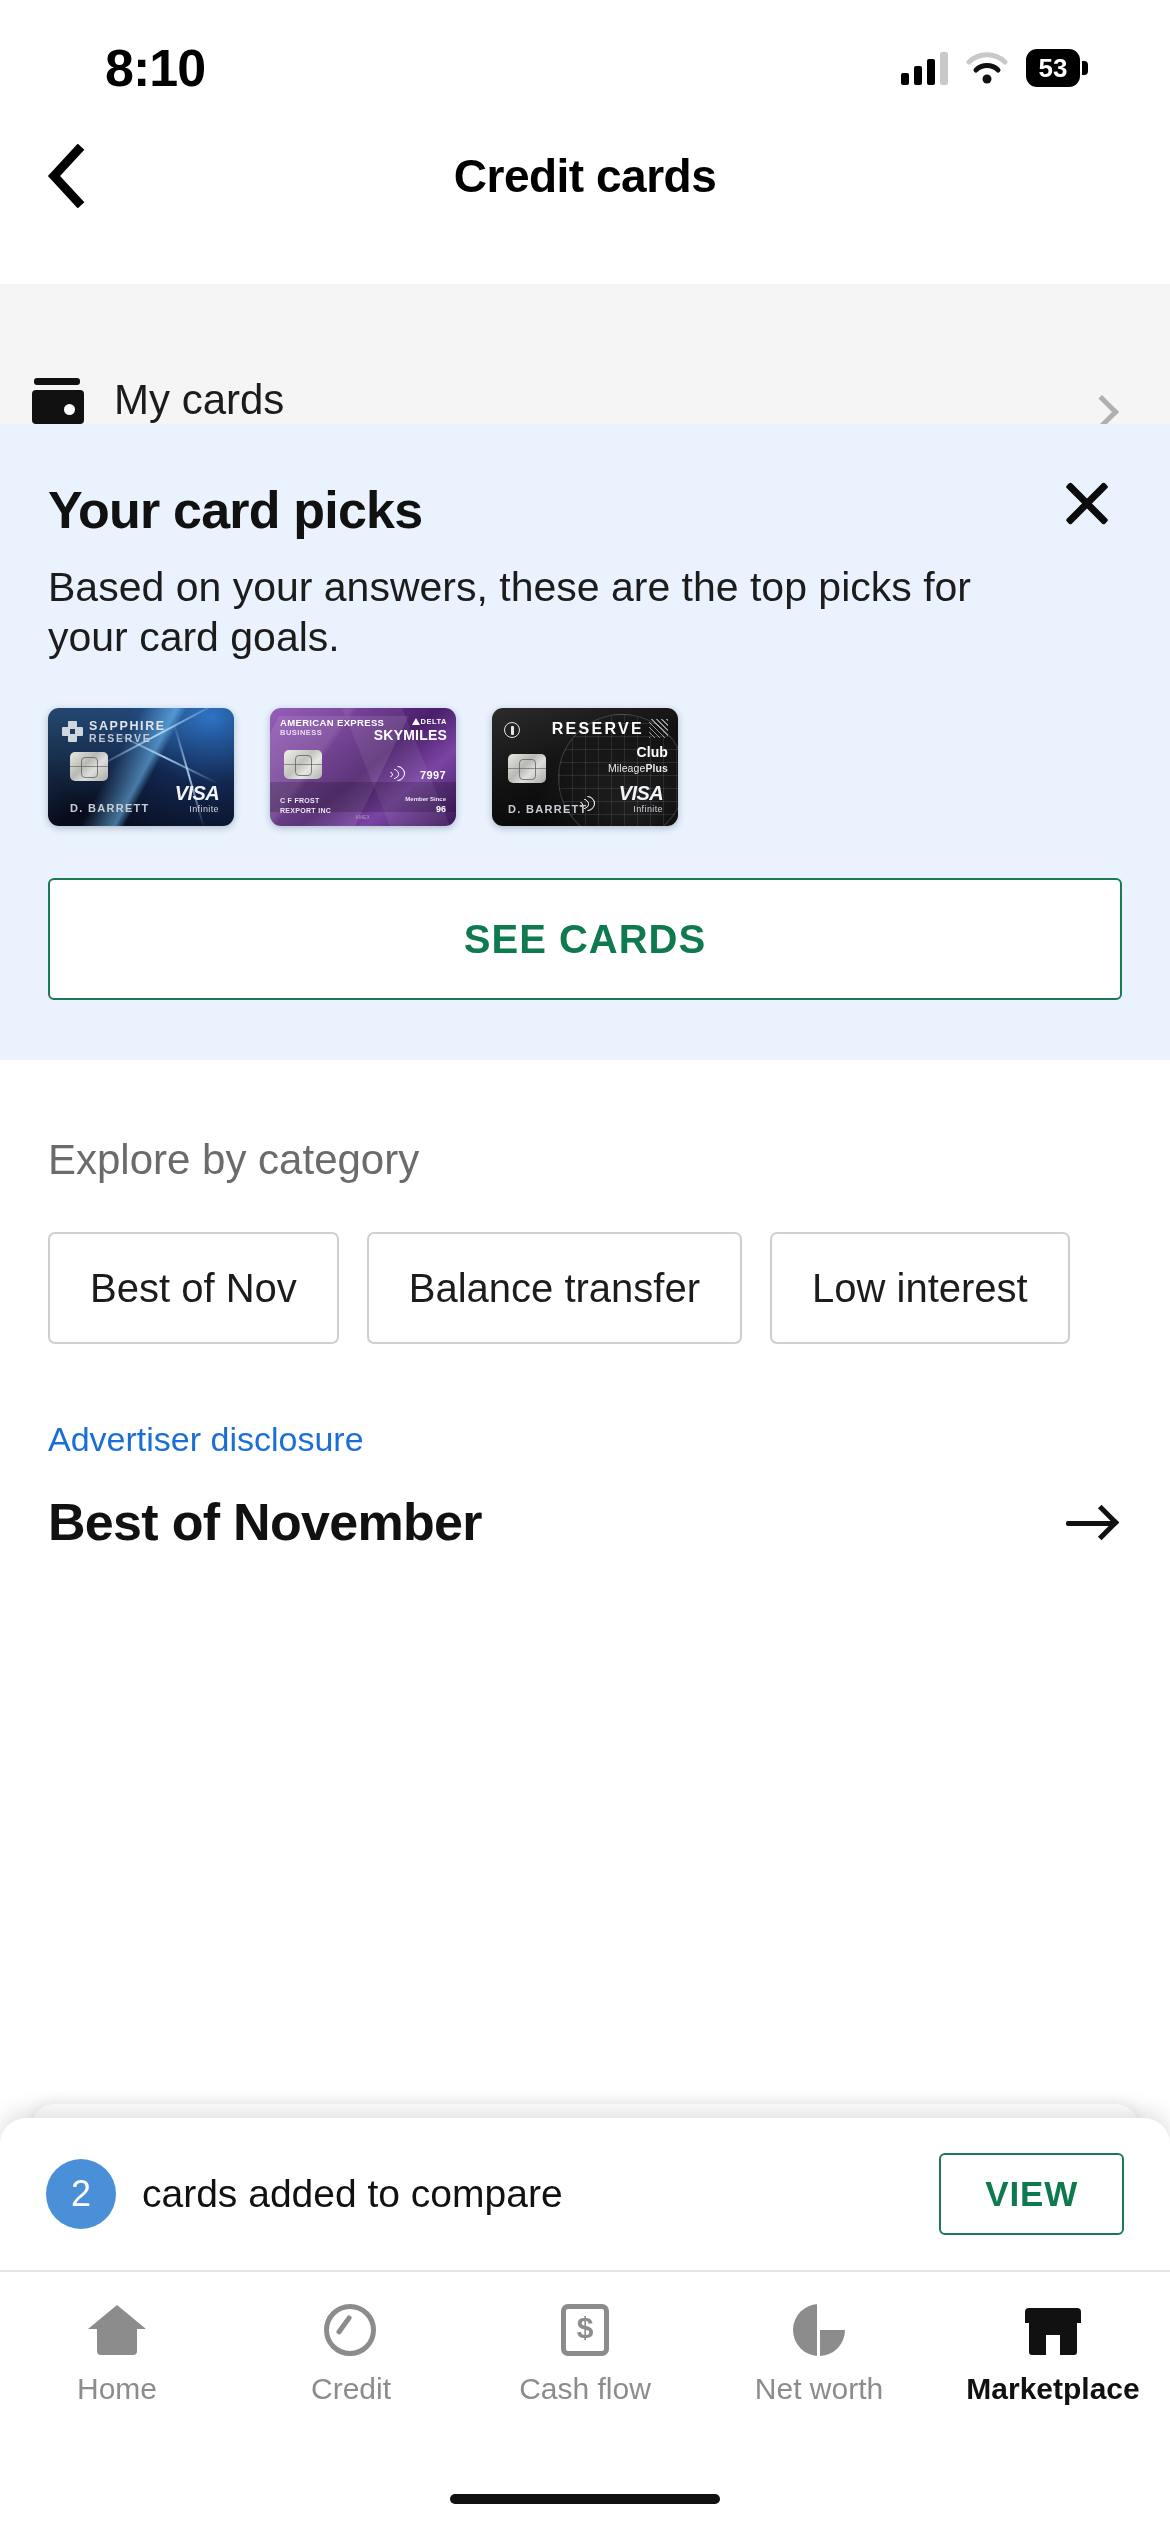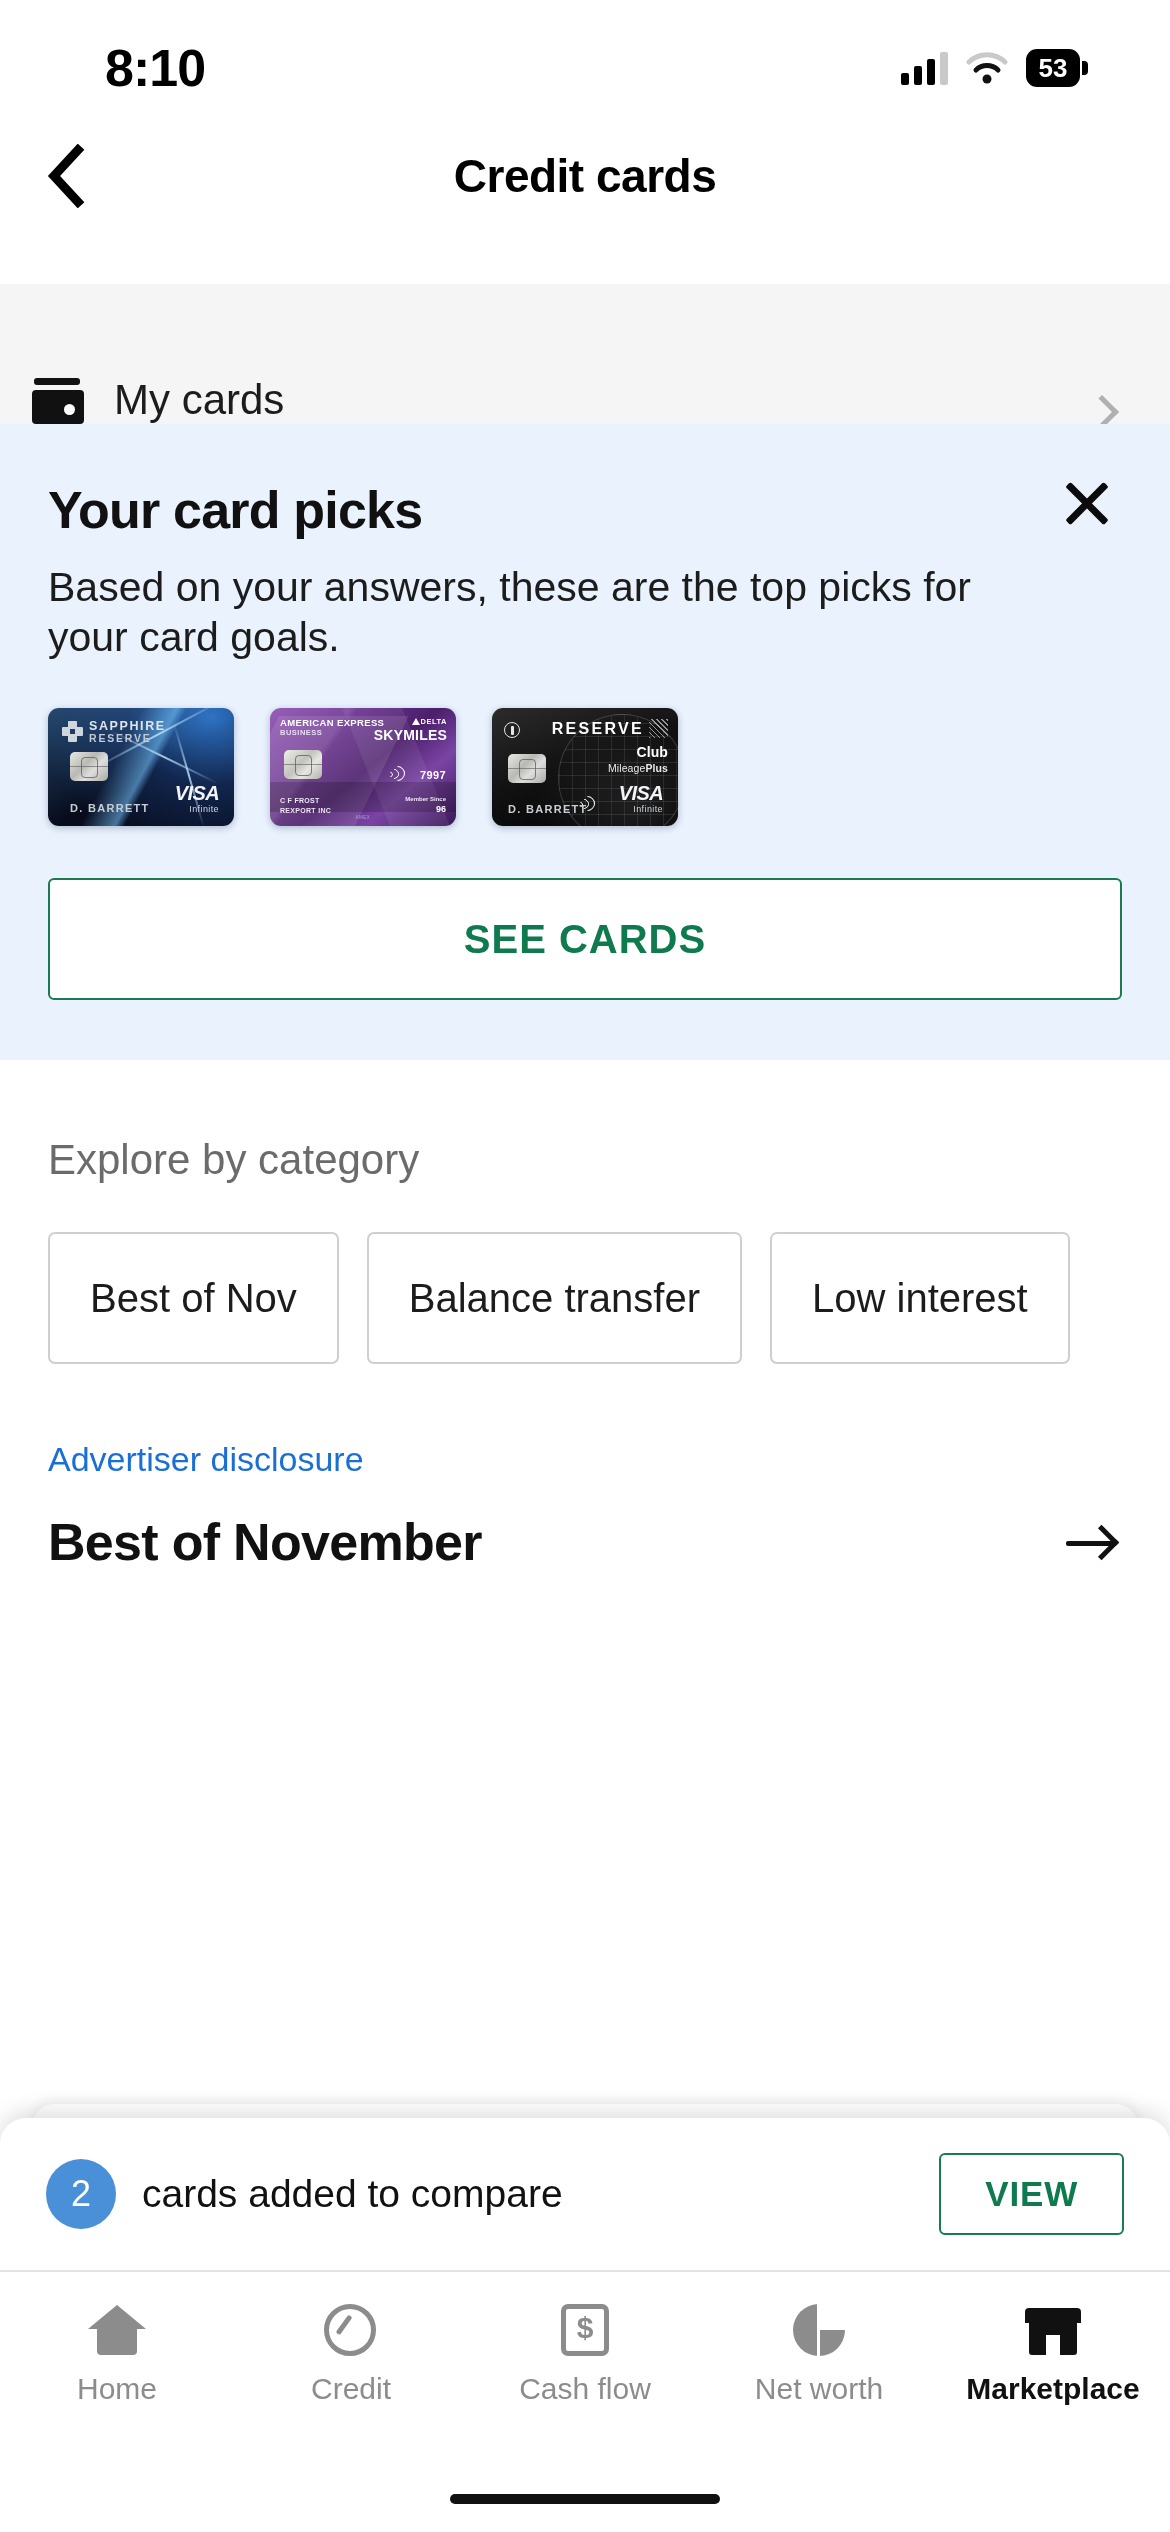--- a/index.html
+++ b/index.html
@@ -219,21 +219,21 @@
     display:flex; align-items:center; justify-content:center;
     color:#0f7a4e; font-size:40px; font-weight:700; letter-spacing:1px;
     cursor:pointer;
   }
 
   
   .explore{ padding:76px 0 0 48px; }
   .explore-h{ font-size:42px; color:#6b6b6b; }
   .chips{ display:flex; gap:28px; margin-top:48px; }
   .chip-pill{
-    border:2px solid #cfcfcf; border-radius:7px; height:132px;
+    border:2px solid #cfcfcf; border-radius:7px; height:112px;
     display:flex; align-items:center; justify-content:center;
     padding:0 40px; font-size:40px; color:#1c1c1c; white-space:nowrap;
     background:#fff; cursor:pointer; flex:none;
   }
 
   
   .bestof{ padding:76px 48px 0 48px; }
   .disclosure{ color:#1a6fd4; font-size:34px; cursor:pointer; }
   .bestof-row{
     display:flex; align-items:center; justify-content:space-between;

